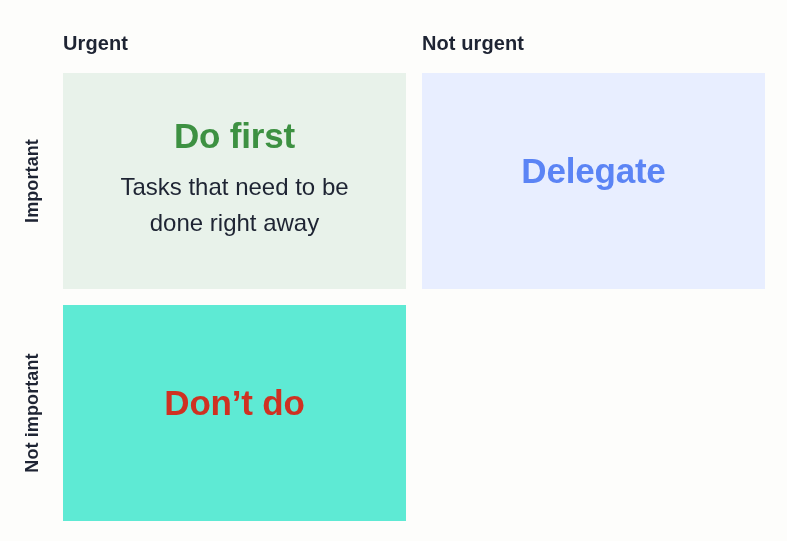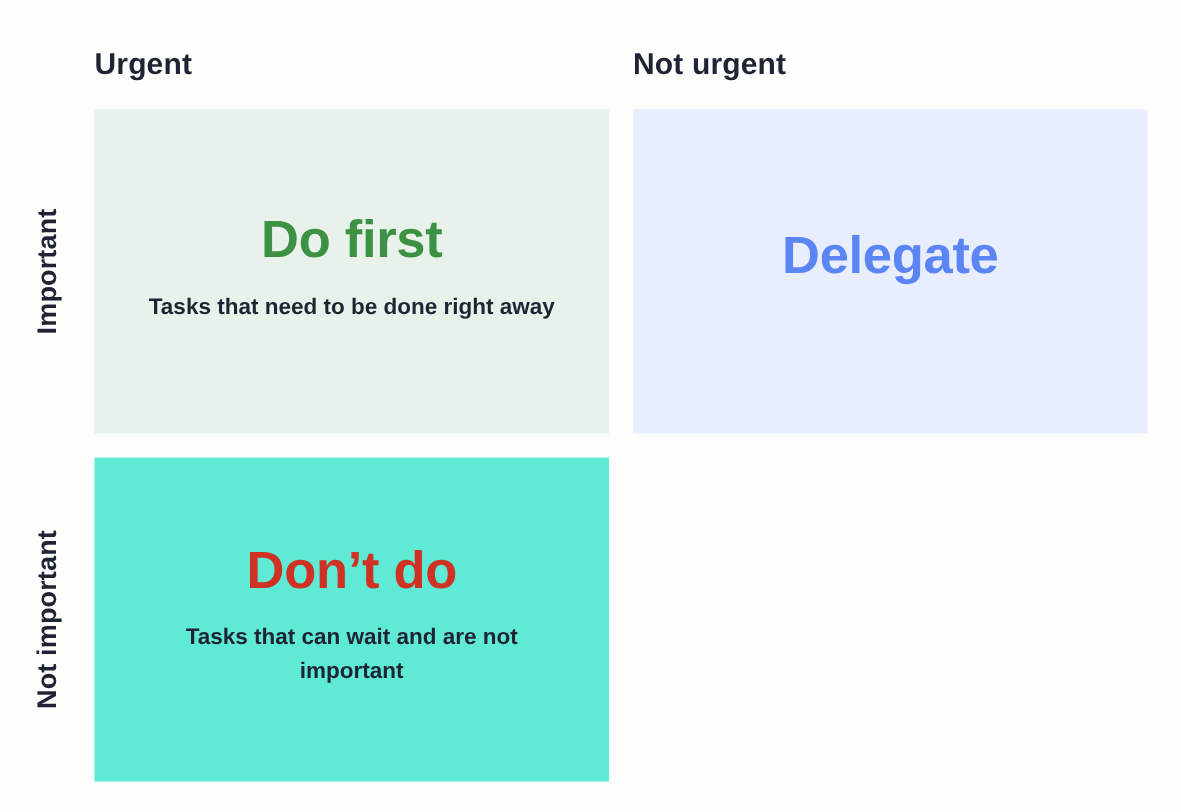--- a/index.html
+++ b/index.html
@@ -97,22 +97,22 @@
 
   .quadrant-title {
     font-size: 35px;
     font-weight: 700;
     line-height: 1.12;
     letter-spacing: -0.2px;
     margin: 0 0 14px 0;
   }
 
   .quadrant-desc {
-    font-size: 15px;
-    font-weight: 700;
+    font-size: 24px;
+    font-weight: 400;
     line-height: 1.48;
     color: #1e2433;
     margin: 0;
     max-width: 280px;
   }
 
   
   .q-do-first   { background: #e8f2ea; }
   .q-do-first   .quadrant-title { color: #3d9142; }
 
@@ -155,17 +155,16 @@
       <div class="quadrant-desc">Tasks that need to be done right away</div>
     </div>
 
 
     <div class="quadrant q-delegate">
       <div class="quadrant-title">Delegate</div>
     </div>
 
     <div class="quadrant q-dont-do">
       <div class="quadrant-title">Don’t do</div>
-      <div class="quadrant-desc">Tasks that can wait and are not important</div>
     </div>
 
   </div>
 </div>
 
 </body></html>

